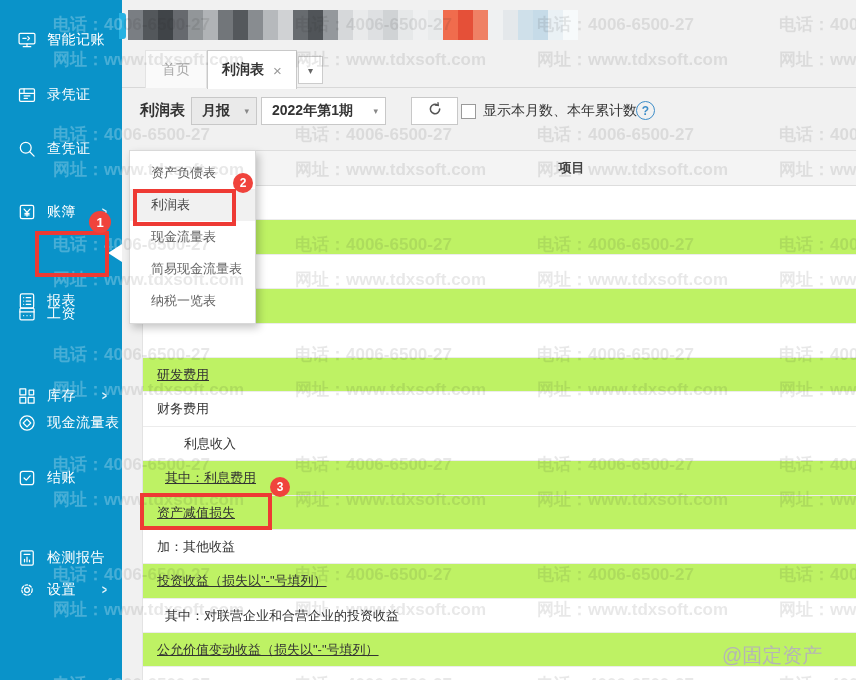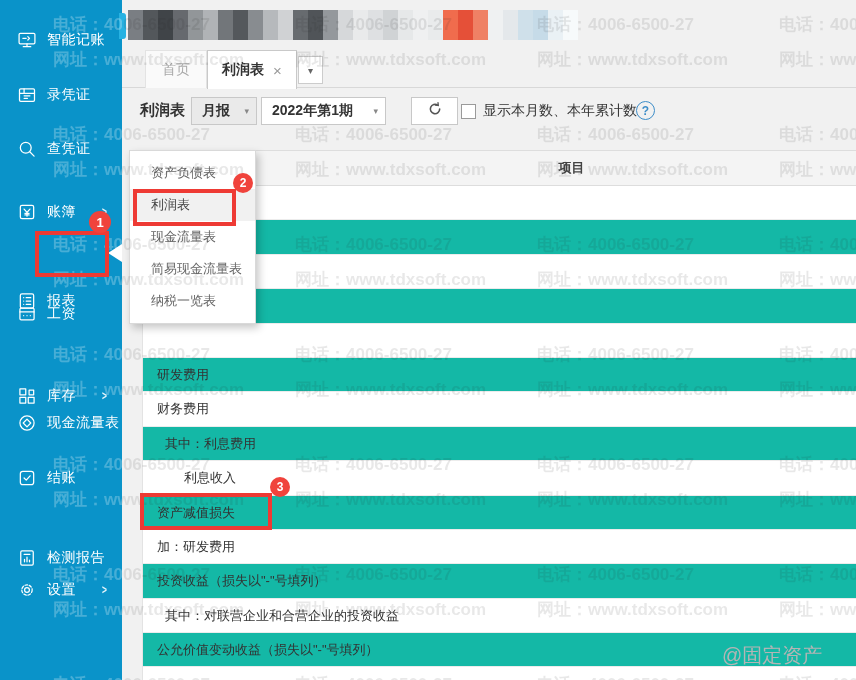--- a/index.html
+++ b/index.html
@@ -44,21 +44,21 @@
   .cb { position:absolute; left:339px; top:15px; width:15px; height:15px; border:1px solid #9a9a9a; background:#fff; cursor:pointer; }
   .cb-label { position:absolute; left:361px; top:13px; font-size:14px; color:#333; }
   .help-circle { position:absolute; left:514px; top:12px; width:19px; height:19px; border:1px solid #3d8dc8; border-radius:50%; color:#3d8dc8; font-size:12px; font-weight:bold; display:flex; align-items:center; justify-content:center; cursor:pointer; }
   .help-link { position:absolute; left:539px; top:13px; font-size:14px; color:#3d8dc8; cursor:pointer; }
 
   
   .table { position:absolute; left:142px; top:150px; width:714px; bottom:0; background:#fff; border-left:1px solid #e3e3e3; z-index:4; }
   .thead { position:relative; height:36px; background:#f4f4f4; border-top:1px solid #ddd; border-bottom:1px solid #ddd; }
   .thead .hlabel { position:absolute; left:0; width:100%; text-align:center; line-height:34px; font-size:13px; font-weight:bold; color:#444; transform:translateX(72px); }
   .trow { height:34.4px; line-height:34.4px; border-bottom:1px solid #ececec; font-size:13px; color:#333; white-space:nowrap; cursor:default; }
-  .trow.shaded { background:#14b8a6; }
+  .trow.shaded { background:#bef264;text-decoration:underline; }
 
   
   .menu { position:absolute; left:129px; top:150px; width:127px; background:#fff; border:1px solid #d9d9d9; box-shadow:3px 4px 8px rgba(0,0,0,0.22); padding:6px 0; z-index:20; }
   .menu-item { height:32px; line-height:32px; padding-left:21px; font-size:13px; color:#666; cursor:pointer; white-space:nowrap; display:flex; align-items:flex-start; }
   .menu-item.active { background:#f1f1f1; color:#444; }
   .badge-new { display:inline-block; margin-left:4px; background:#f5453e; color:#fff; font-size:10px; font-weight:bold; border-radius:3px; padding:1px 4px; line-height:12px; }
 
   
   .red-box { position:absolute; border:4px solid #ee3a34; z-index:40; }
   .rb1 { left:35px; top:231px; width:74px; height:46px; }
@@ -268,24 +268,24 @@
       <span class="hlabel">项目</span>
     </div>
     <div class="tbody">
         <div class="trow" style="padding-left: 14px;"><span></span></div>
         <div class="trow shaded" style="padding-left: 14px;"><span></span></div>
         <div class="trow" style="padding-left: 14px;"><span></span></div>
         <div class="trow shaded" style="padding-left: 14px;"><span></span></div>
         <div class="trow" style="padding-left: 14px;"><span></span></div>
         <div class="trow shaded" style="padding-left: 14px;"><span>研发费用</span></div>
         <div class="trow" style="padding-left: 14px;"><span>财务费用</span></div>
+        <div class="trow" style="padding-left: 41px;"><span>利息收入</span></div>
         <div class="trow shaded" style="padding-left: 22px;"><span>其中：利息费用</span></div>
-        <div class="trow" style="padding-left: 41px;"><span>利息收入</span></div>
         <div class="trow shaded" style="padding-left: 14px;"><span>资产减值损失</span></div>
-        <div class="trow" style="padding-left: 14px;"><span>加：研发费用</span></div>
+        <div class="trow" style="padding-left: 14px;"><span>加：其他收益</span></div>
         <div class="trow shaded" style="padding-left: 14px;"><span>投资收益（损失以"-"号填列）</span></div>
         <div class="trow" style="padding-left: 22px;"><span>其中：对联营企业和合营企业的投资收益</span></div>
         <div class="trow shaded" style="padding-left: 14px;"><span>公允价值变动收益（损失以"-"号填列）</span></div>
         <div class="trow" style="padding-left: 14px;"><span></span></div>
       </div>
   </div>
 
   <div class="menu">
       <div class="menu-item">
         <span>资产负债表</span>

